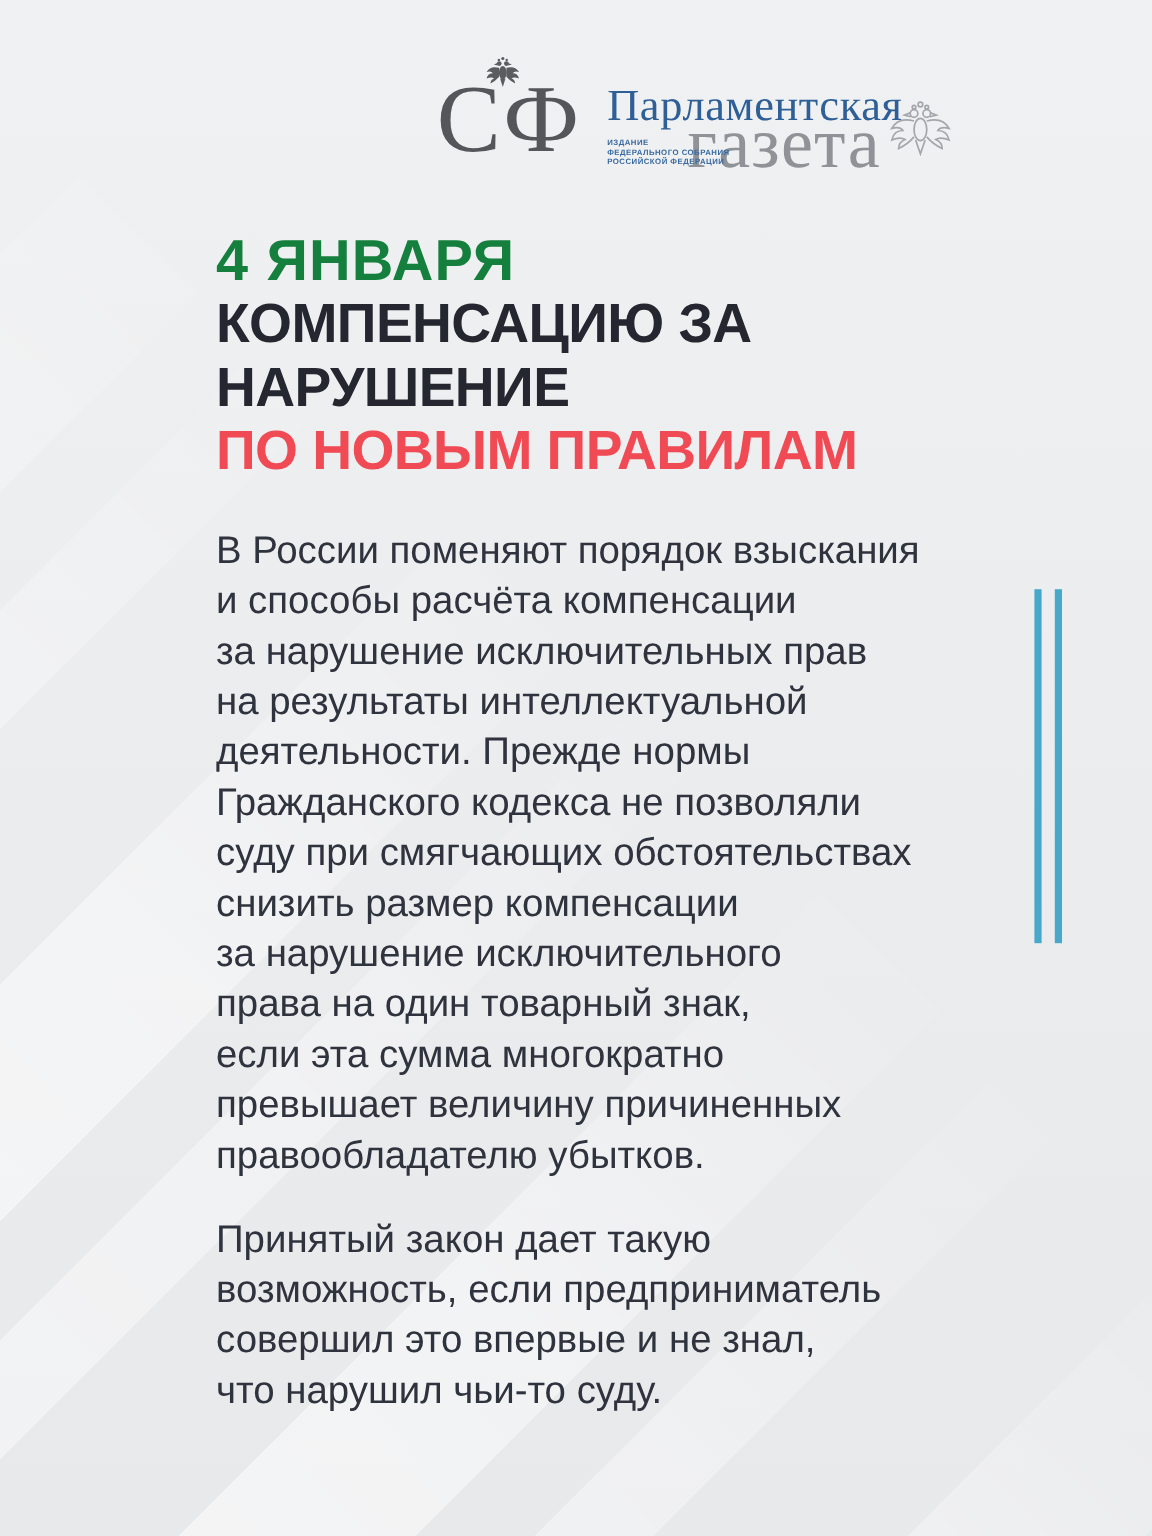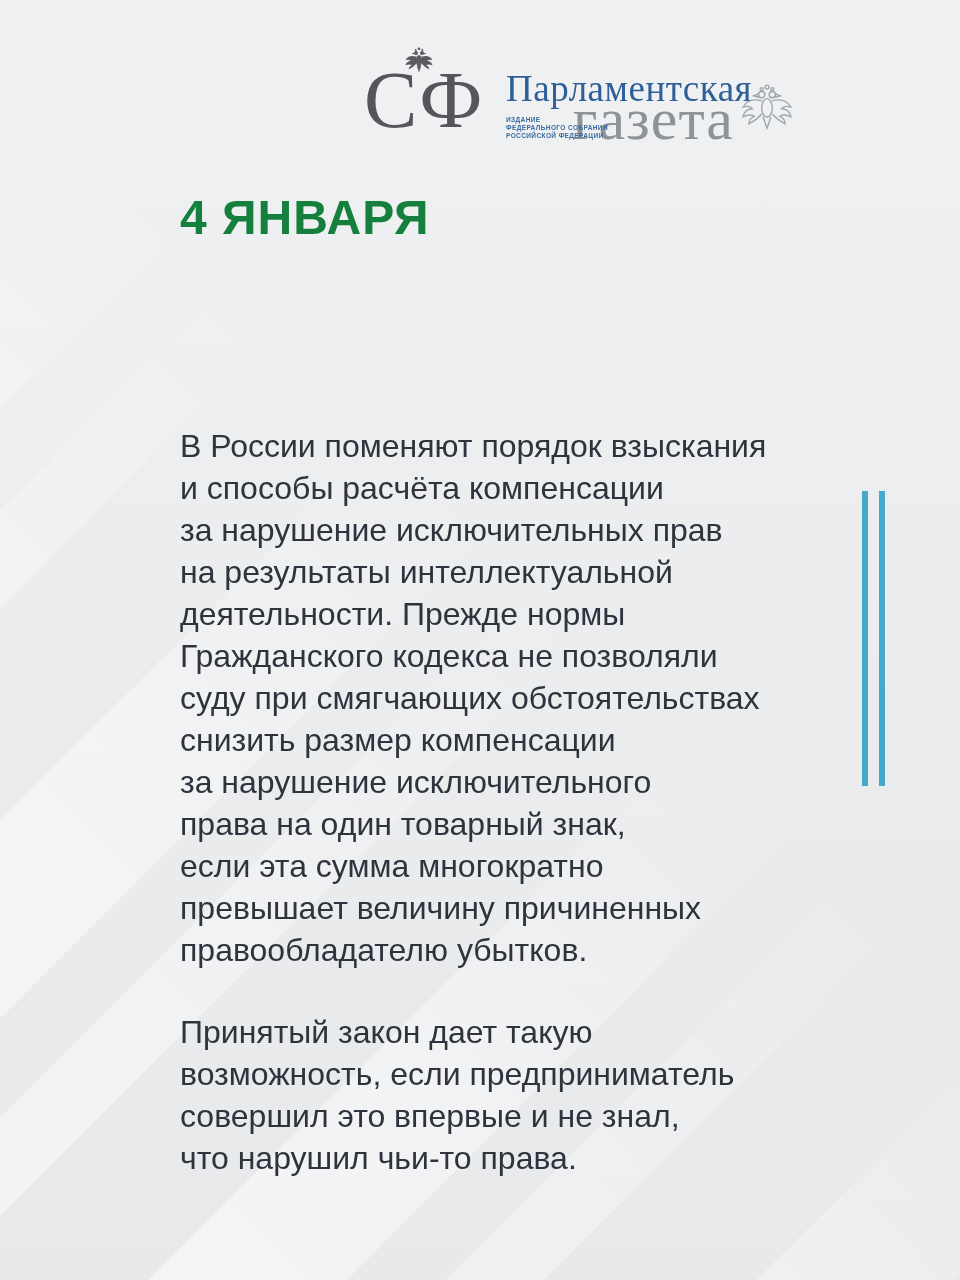--- a/index.html
+++ b/index.html
@@ -47,21 +47,21 @@
     top:190px;font-size:48px;font-weight:bold;color:#15803d;letter-spacing:1px;
   }
   .headline{
     top:243px;font-size:46px;line-height:53px;font-weight:bold;
     color:#24272f;letter-spacing:-.5px;
   }
   .red{color:#f04a54;}
   .bodytext{
     font-size:32px;line-height:42px;color:#2f333d;white-space:pre-line;
   }
-  .p1{top:425px;}
+  .p1{top:437px;}
   .p2{top:1011px;}
   
   .accent{top:491px;height:295px;width:6px;background:#47a8c9;}
   .accent.a1{left:862px;}
   .accent.a2{left:879px;}
 </style>
 </head>
 <body>
 
 <div class="stripes"></div>
@@ -102,34 +102,36 @@
       <path d="M24 19 Q9 15 3 26 Q11 24 13.5 28 Q5 28 3 37 Q11 33.5 15.5 36.5 Q9.5 39 9.5 45 Q18 41 24 34"></path>
       <path d="M36 19 Q51 15 57 26 Q49 24 46.5 28 Q55 28 57 37 Q49 33.5 44.5 36.5 Q50.5 39 50.5 45 Q42 41 36 34"></path>
       <path d="M25.5 37 L30 50 L34.5 37"></path>
     </svg>
   </div>
 </div>
 
 <div class="abs col date">4 ЯНВАРЯ</div>
 
 <div class="abs col headline">
+  <div><span>КОМПЕНСАЦИЮ ЗА НАРУШЕНИЕ</span></div>
+  <div class="red"><span>ПО НОВЫМ ПРАВИЛАМ</span></div>
 </div>
 
 <div class="abs col bodytext p1">В России поменяют порядок взыскания
 и способы расчёта компенсации
 за нарушение исключительных прав
 на результаты интеллектуальной
 деятельности. Прежде нормы
 Гражданского кодекса не позволяли
 суду при смягчающих обстоятельствах
 снизить размер компенсации
 за нарушение исключительного
 права на один товарный знак,
 если эта сумма многократно
 превышает величину причиненных
 правообладателю убытков.</div>
 <div class="abs col bodytext p2">Принятый закон дает такую
 возможность, если предприниматель
 совершил это впервые и не знал,
-что нарушил чьи-то права.</div>
+что нарушил чьи-то суду.</div>
 
 <div class="abs accent a1"></div>
 <div class="abs accent a2"></div>
 
 </body></html>

